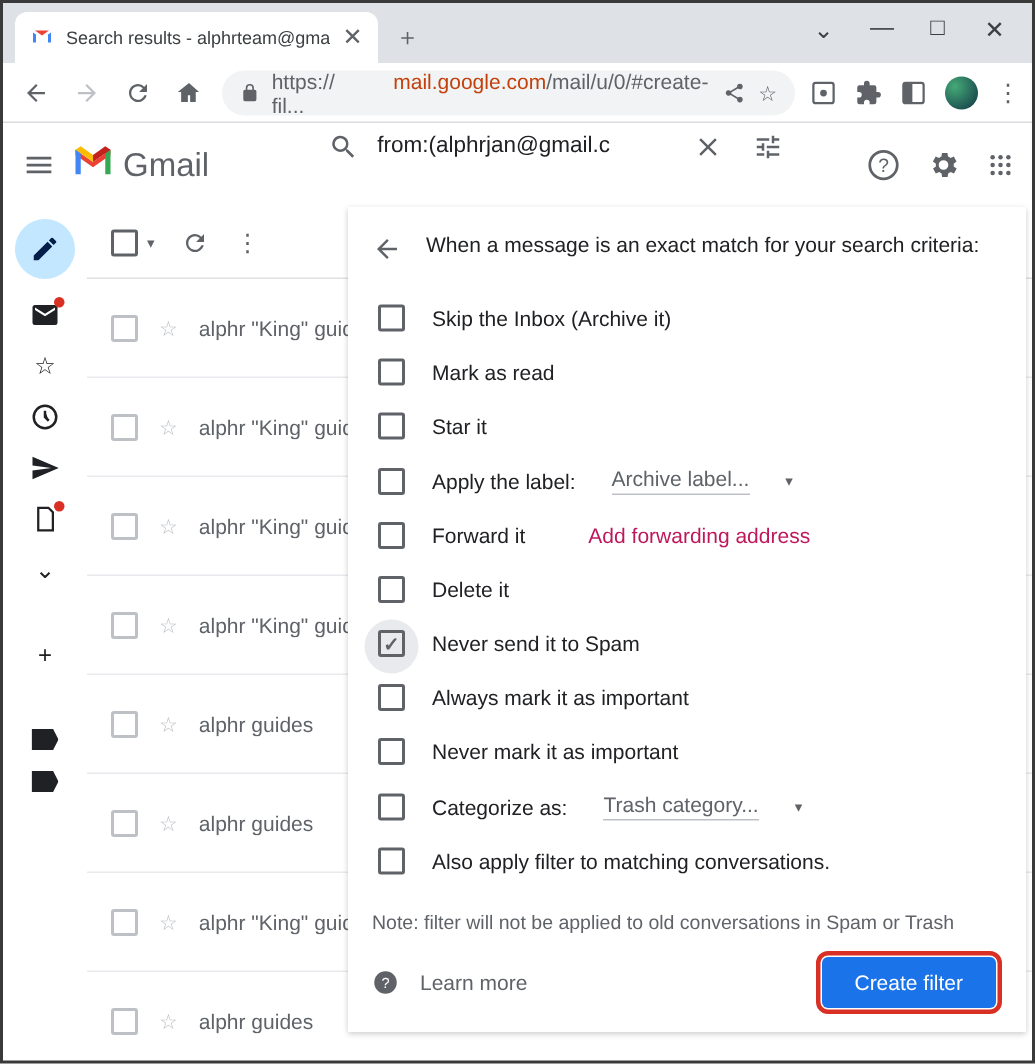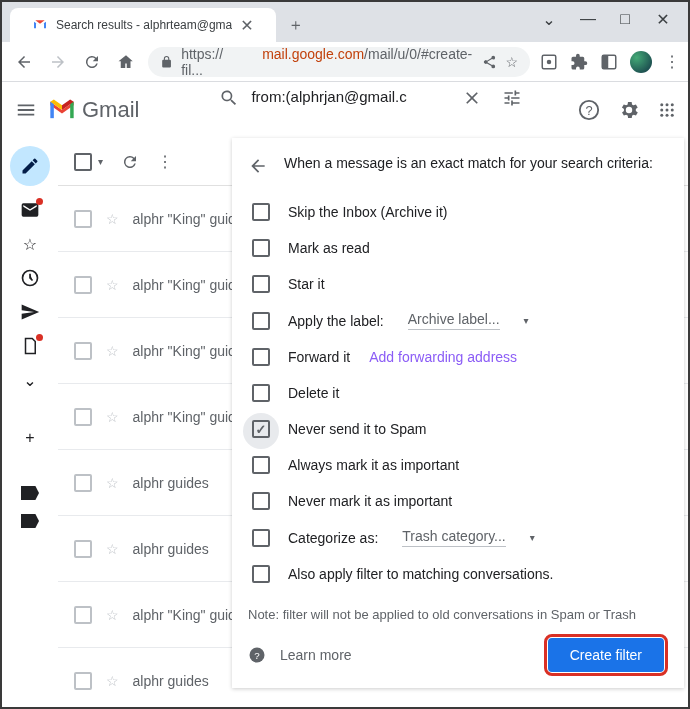--- a/index.html
+++ b/index.html
@@ -1,41 +1,41 @@
 <!DOCTYPE html>
 <html><head>
 <meta charset="utf-8">
 <style>
 * { margin: 0; padding: 0; box-sizing: border-box; font-family: 'Segoe UI', Arial, sans-serif; }
 body { width: 690px; height: 709px; background: #fff; border: 2px solid #3a3a3a; overflow: hidden; position: relative; }
 
 
 .titlebar { height: 40px; background: #dee1e6; display: flex; align-items: flex-end; }
-.tab { background: #fff; height: 34px; border-radius: 8px 8px 0 0; display: flex; align-items: center; padding: 0 22px; margin-left: 8px; gap: 8px; min-width: 230px; }
+.tab { background: #fff; height: 34px; border-radius: 8px 8px 0 0; display: flex; align-items: center; padding: 0 10px; margin-left: 8px; gap: 8px; min-width: 230px; }
 .tab-favicon { width: 16px; height: 16px; }
 .tab-title { font-size: 12px; color: #3c4043; flex: 1; white-space: nowrap; overflow: hidden; text-overflow: ellipsis; }
 .tab-close { color: #5f6368; }
 .newtab { width: 28px; height: 28px; display: flex; align-items: center; justify-content: center; color: #5f6368; margin-left: 6px; margin-bottom: 3px; }
 .window-controls { margin-left: auto; display: flex; gap: 24px; padding: 8px 18px 0 0; color: #3c4043; align-self: flex-start; }
 .window-controls span { width: 14px; text-align: center; }
 
 .addrbar { height: 40px; background: #fff; display: flex; align-items: center; padding: 0 10px; gap: 10px; border-bottom: 1px solid #dadce0; }
 .navbtn { color: #5f6368; display: flex; align-items: center; justify-content: center; width: 24px; }
 .navbtn.disabled { color: #bdc1c6; }
 .url-field { flex: 1; background: #f1f3f4; border-radius: 16px; height: 30px; display: flex; align-items: center; padding: 0 12px; gap: 8px; font-size: 14px; color: #5f6368; }
 .url-field .proto { color: #5f6368; }
 .url-field .domain { color: #c2410c; margin-left: 39px; }
 .ext-icons { display: flex; gap: 12px; align-items: center; color: #5f6368; }
 .avatar { width: 22px; height: 22px; border-radius: 50%; background: radial-gradient(circle at 30% 30%, #4a7, #134); }
 .dots-v { letter-spacing: -2px; }
 
 
 .gmail-header { height: 56px; display: flex; align-items: center; padding: 0 12px; gap: 10px; }
 .menu-icon { color: #5f6368; width: 24px; }
-.gmail-logo { display: flex; align-items: center; gap: 6px; }
+.gmail-logo { display: flex; align-items: flex-start; gap: 6px; }
 .gmail-logo-img { width: 28px; height: 22px; }
 .gmail-text { font-size: 22px; color: #5f6368; font-family: 'Product Sans', Arial, sans-serif; }
 .search-box { margin-left: 60px; background: #fff; border-radius: 8px; height: 44px; display: flex; align-items: flex-start; padding: 0 10px; gap: 12px; min-width: 270px; }
 .search-box input { border: none; outline: none; font-size: 15px; color: #202124; flex: 1; background: transparent; }
 .header-right { margin-left: auto; display: flex; gap: 18px; align-items: center; color: #5f6368; }
 
 
 .main { display: flex; height: calc(100% - 136px); }
 .rail { width: 56px; padding: 8px 0; display: flex; flex-direction: column; align-items: center; gap: 14px; }
 .compose-btn { width: 40px; height: 40px; border-radius: 50%; background: #c2e7ff; display: flex; align-items: center; justify-content: center; color: #041e49; }
@@ -60,21 +60,21 @@
 .filter-panel { position: absolute; top: 0; left: 174px; right: 4px; background: #fff; box-shadow: 0 1px 4px rgba(0,0,0,0.2); padding: 16px 20px 16px 16px; z-index: 10; }
 .filter-header { display: flex; gap: 16px; align-items: flex-start; margin-bottom: 18px; text-align: right; }
 .filter-header .back { color: #5f6368; margin-top: 2px; }
 .filter-header .title { font-size: 14px; color: #202124; line-height: 1.4; }
 .filter-opt { display: flex; align-items: center; gap: 18px; padding: 9px 0 9px 4px; font-size: 14px; color: #202124; }
 .filter-opt .chk { width: 18px; height: 18px; border: 2px solid #5f6368; border-radius: 2px; display: flex; align-items: center; justify-content: center; flex-shrink: 0; }
 .filter-opt.checked .chk { position: relative; }
 .filter-opt.checked .chk::after { content: '✓'; font-size: 13px; color: #5f6368; font-weight: bold; }
 .filter-opt.checked { position: relative; }
 .filter-opt.checked::before { content: ''; position: absolute; left: -5px; top: 2px; width: 36px; height: 36px; border-radius: 50%; background: #e8eaed; z-index: -1; }
-.filter-opt .link { color: #8b5cf6; margin-left: 1px; }
+.filter-opt .link { color: #be185d; margin-left: 24px; }
 .filter-opt .select-text { color: #5f6368; border-bottom: 1px solid #bdc1c6; padding-bottom: 2px; margin-left: 6px; }
 .filter-opt .select-caret { color: #5f6368; font-size: 10px; margin-left: 6px; }
 .filter-note { font-size: 13px; color: #5f6368; margin: 14px 0; line-height: 1.4; }
 .filter-footer { display: flex; align-items: center; gap: 14px; }
 .filter-footer .help { color: #5f6368; }
 .filter-footer .learn { font-size: 14px; color: #5f6368; }
 .create-btn { margin-left: auto; background: #1a73e8; color: #fff; border: none; padding: 9px 22px; border-radius: 4px; font-size: 14px; font-weight: 500; outline: 3px solid #d93025; outline-offset: 1px; }
 
 svg { display: block; }
 </style>

